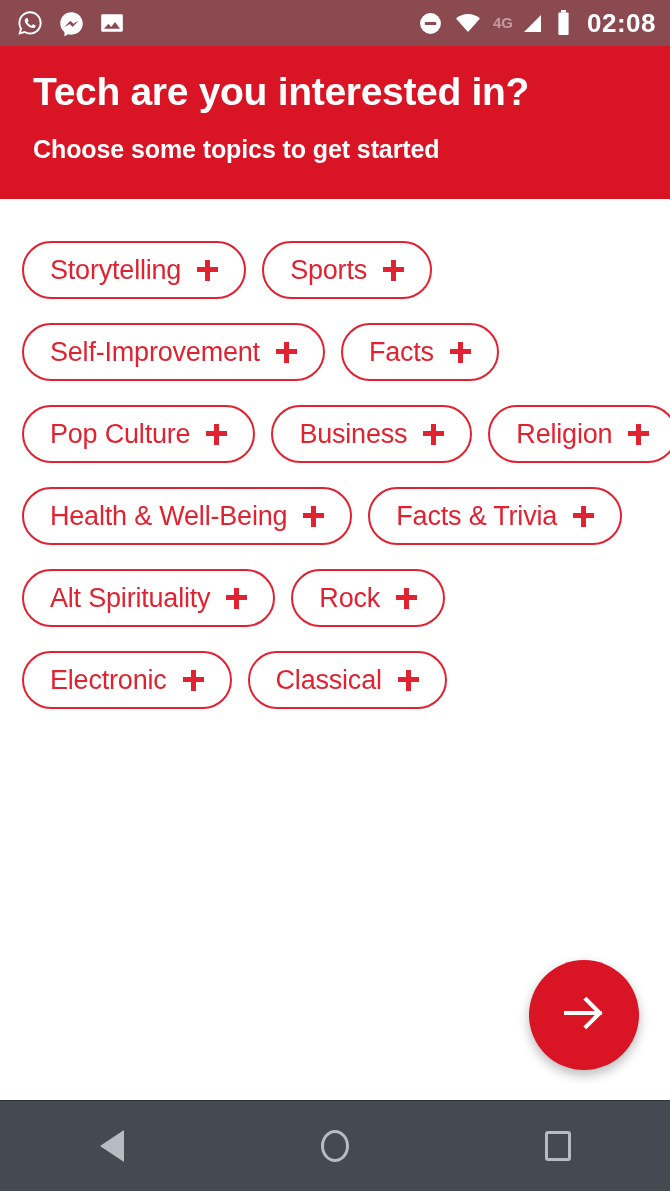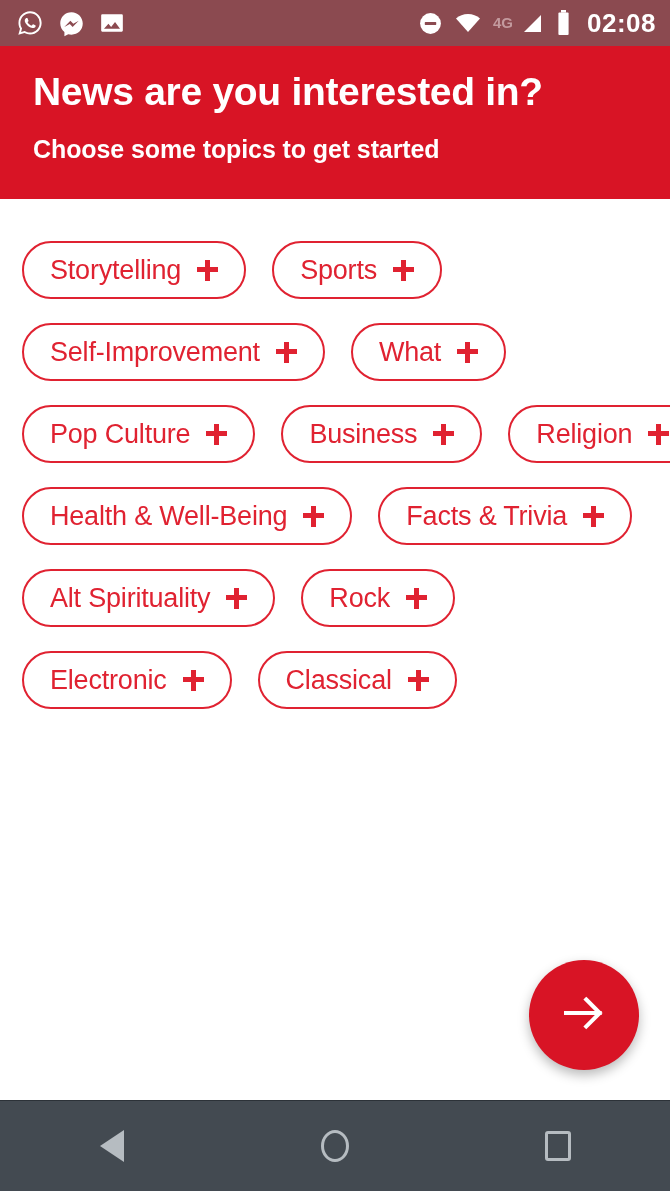--- a/index.html
+++ b/index.html
@@ -43,21 +43,21 @@
   #header-subtitle {
     color:#ffffff; font-size:25px; font-weight:bold;
     letter-spacing:-0.1px; margin-top:20px;
   }
 
   
   #chips-area {
     position:absolute; top:199px; left:0; width:670px; height:901px;
     background:#ffffff; padding:42px 22px 0 22px;
   }
-  .chip-row { display:flex; align-items:center; gap:26px; margin-bottom:24px; }
+  .chip-row { display:flex; align-items:center; gap:16px; margin-bottom:24px; }
   .chip {
     display:inline-flex; align-items:center; gap:16px;
     height:58px; padding:0 26px;
     border:2px solid #e02231; border-radius:30px;
     background:#ffffff; color:#e02231;
     font-size:27px; letter-spacing:-0.2px; white-space:nowrap;
     cursor:pointer;
   }
   .chip-plus { position:relative; width:21px; height:21px; flex:0 0 21px; }
   .chip-plus::before, .chip-plus::after {
@@ -144,42 +144,42 @@
         <svg width="15" height="26" viewBox="0 0 15 26">
           <rect x="5" y="0" width="5" height="2.6" fill="#ffffff"></rect>
           <rect x="2.4" y="2.6" width="10.2" height="22.4" rx="1" fill="#ffffff"></rect>
         </svg>
       </span>
       <span class="sb-time">02:08</span>
     </div>
   </div>
 
   <div id="header">
-    <div id="header-title">News are you interested in?</div>
+    <div id="header-title">Tech are you interested in?</div>
     <div id="header-subtitle">Choose some topics to get started</div>
   </div>
 
   <div id="chips-area">
       <div class="chip-row">
         <div class="chip">
           <span>Storytelling</span>
           <span class="chip-plus"></span>
         </div>
         <div class="chip">
           <span>Sports</span>
           <span class="chip-plus"></span>
         </div>
       </div>
       <div class="chip-row">
         <div class="chip">
           <span>Self-Improvement</span>
           <span class="chip-plus"></span>
         </div>
         <div class="chip">
-          <span>What</span>
+          <span>Facts</span>
           <span class="chip-plus"></span>
         </div>
       </div>
       <div class="chip-row">
         <div class="chip">
           <span>Pop Culture</span>
           <span class="chip-plus"></span>
         </div>
         <div class="chip">
           <span>Business</span>

